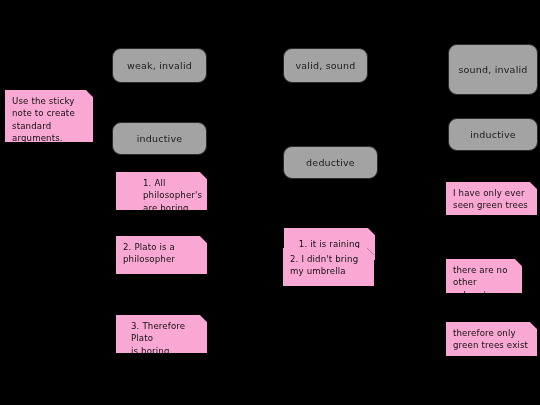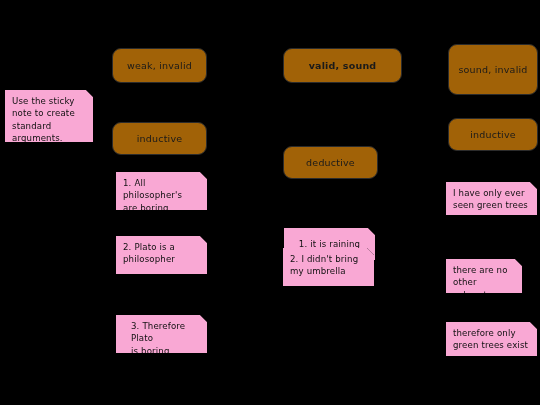--- a/index.html
+++ b/index.html
@@ -12,21 +12,21 @@
     width: 540px;
     height: 405px;
     background: #000000;
     overflow: hidden;
     font-family: "DejaVu Sans", sans-serif;
   }
 
   
   .card {
     position: absolute;
-    background: #a16207;
+    background: #a3a3a3;
     border: 1px solid #2b2b2b;
     border-radius: 9px;
     box-sizing: border-box;
     display: flex;
     align-items: center;
     justify-content: center;
     text-align: center;
   }
   .card .card-text {
     font-size: 9.5px;
@@ -87,39 +87,39 @@
   </div>
 
   <div class="card" style="left:112px; top:48px; width:95px; height:35px;">
     <span class="card-text">weak, invalid</span>
   </div>
 
   <div class="card" style="left:112px; top:122px; width:95px; height:33px;">
     <span class="card-text">inductive</span>
   </div>
 
-  <div class="note" style="left:116px; top:172px; width:91px; height:38px;">
+  <div class="note" style="left:116px; top:172px; width:91px; height:38px;padding-left:20px;">
     <span class="note-fold"></span>
     <span class="note-text">1. All philosopher's
 are boring</span>
   </div>
 
   <div class="note" style="left:116px; top:236px; width:91px; height:38px;">
     <span class="note-fold"></span>
     <span class="note-text">2. Plato is a
 philosopher</span>
   </div>
 
   <div class="note" style="left:116px; top:315px; width:91px; height:38px;padding-left:8px;">
     <span class="note-fold"></span>
     <span class="note-text">3. Therefore Plato
 is boring.</span>
   </div>
 
-  <div class="card" style="left:283px; top:48px; width:119px; height:35px;font-weight:bold;">
+  <div class="card" style="left:283px; top:48px; width:85px; height:35px;">
     <span class="card-text">valid, sound</span>
   </div>
 
   <div class="card" style="left:283px; top:122px; width:95px; height:33px;margin-top:24px;">
     <span class="card-text">deductive</span>
   </div>
 
   <div class="note centered" style="left:284px; top:180px; width:91px; height:32px;margin-top:48px;">
     <span class="note-fold"></span>
     <span class="note-text">1. it is raining</span>

